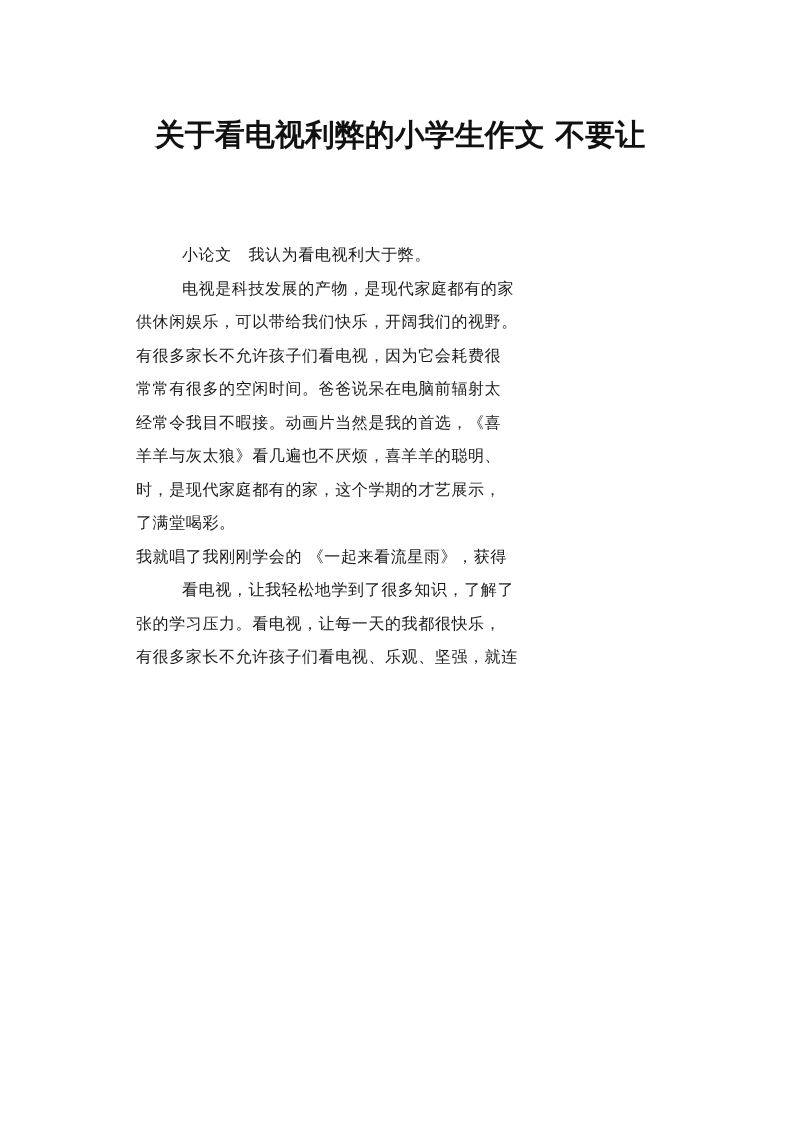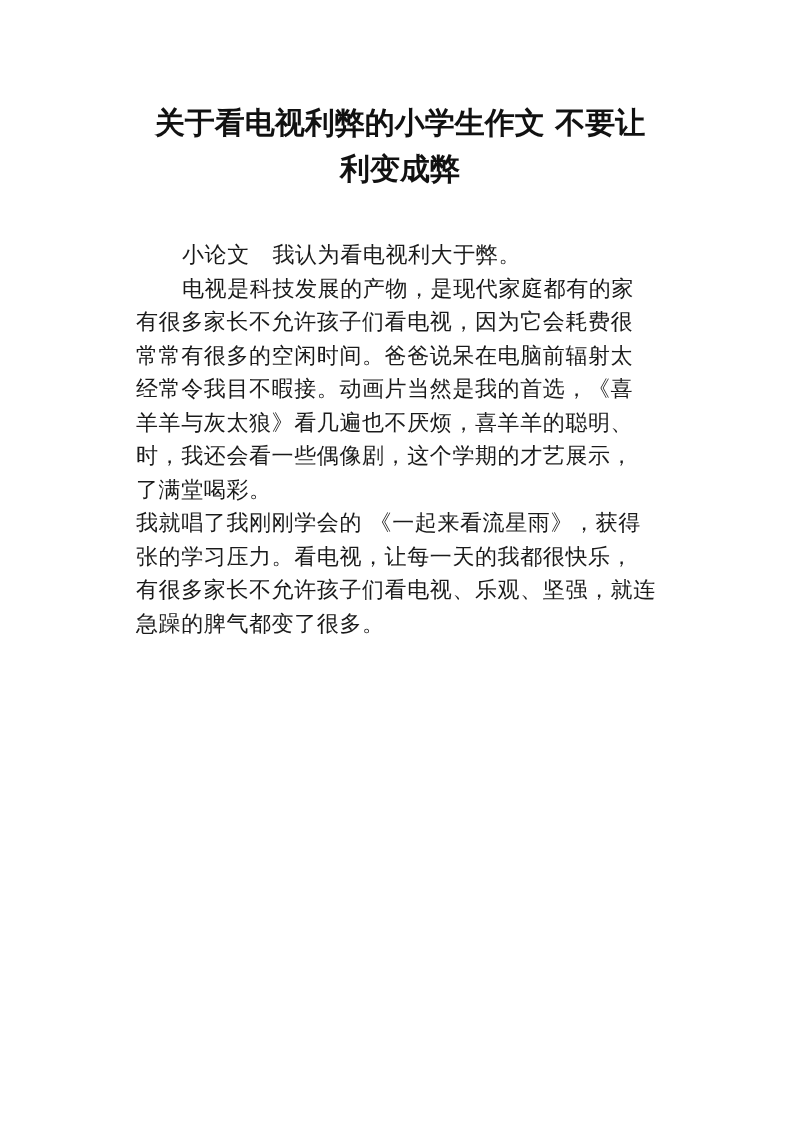--- a/index.html
+++ b/index.html
@@ -4,53 +4,53 @@
 <style>
   html, body { margin: 0; padding: 0; background: #ffffff; }
   body { width: 800px; height: 1132px; position: relative; overflow: hidden; }
   .page { position: absolute; left: 0; top: 0; width: 800px; height: 1132px; background: #fff; }
   .title {
     position: absolute; left: 100px; width: 600px; top: 100px;
     text-align: center;
     font-family: "DejaVu Sans", "Liberation Sans", sans-serif;
     font-weight: bold; font-size: 30px; line-height: 46px; color: #111;
   }
-  .title .tl { display: block; white-space: nowrap; }
+  .title .tl { display: block; white-space: nowrap; margin-top: 12px; }
   .body {
     position: absolute; left: 136px; top: 238px; width: 540px;
     font-family: "DejaVu Serif", "Liberation Serif", serif;
-    font-size: 22px; color: #1a1a1a;
+    font-size: 16px; color: #1a1a1a;
   }
   .line { display: block; height: 33.5px; line-height: 33.5px; white-space: nowrap; letter-spacing: 0.6px; }
   .indent { padding-left: 46px; }
 </style>
 </head>
 <body>
 
 <div class="page">
   <div class="title">
     <span class="tl">关于看电视利弊的小学生作文  不要让</span>
-    <span class="tl">利变成弊</span>
   </div>
 
   <div class="body">
     <div>
       <span class="line indent">小论文　我认为看电视利大于弊。</span>
     </div>
 
     <div>
       <span class="line indent">电视是科技发展的产物，是现代家庭都有的家</span>
+      <span class="line">供休闲娱乐，可以带给我们快乐，开阔我们的视野。</span>
       <span class="line">有很多家长不允许孩子们看电视，因为它会耗费很</span>
       <span class="line">常常有很多的空闲时间。爸爸说呆在电脑前辐射太</span>
       <span class="line">经常令我目不暇接。动画片当然是我的首选，《喜</span>
       <span class="line">羊羊与灰太狼》看几遍也不厌烦，喜羊羊的聪明、</span>
-      <span class="line">时，我还会看一些偶像剧，这个学期的才艺展示，</span>
+      <span class="line">时，是现代家庭都有的家，这个学期的才艺展示，</span>
       <span class="line">了满堂喝彩。</span>
       <span class="line">我就唱了我刚刚学会的 《一起来看流星雨》，获得</span>
     </div>
 
     <div>
+      <span class="line indent">看电视，让我轻松地学到了很多知识，了解了</span>
       <span class="line">张的学习压力。看电视，让每一天的我都很快乐，</span>
       <span class="line">有很多家长不允许孩子们看电视、乐观、坚强，就连</span>
-      <span class="line">急躁的脾气都变了很多。</span>
     </div>
   </div>
 </div>
 
 </body></html>

